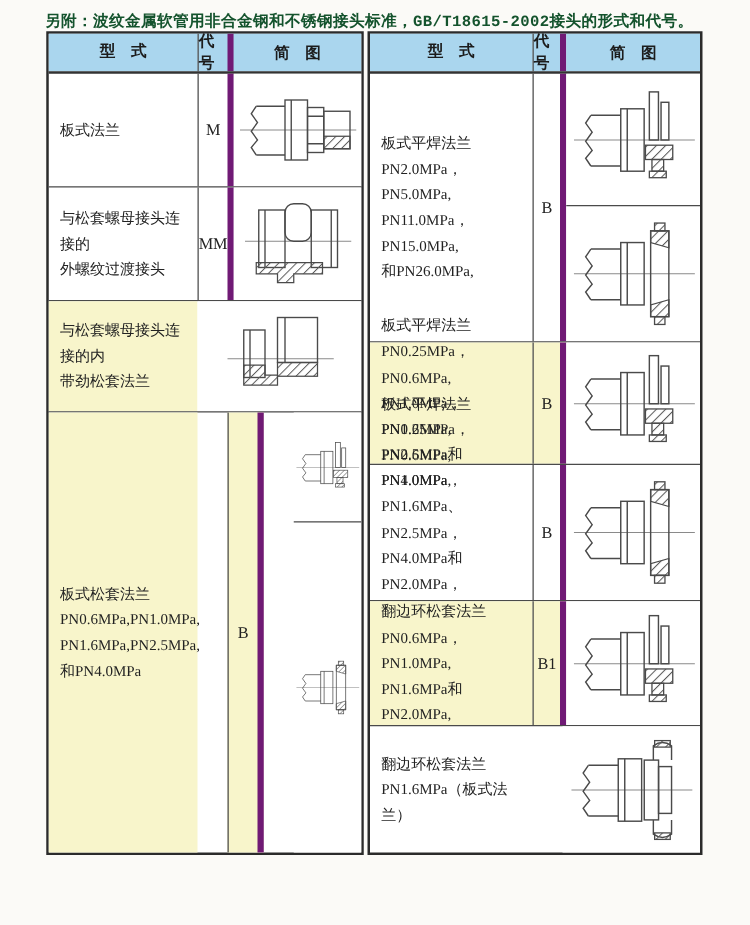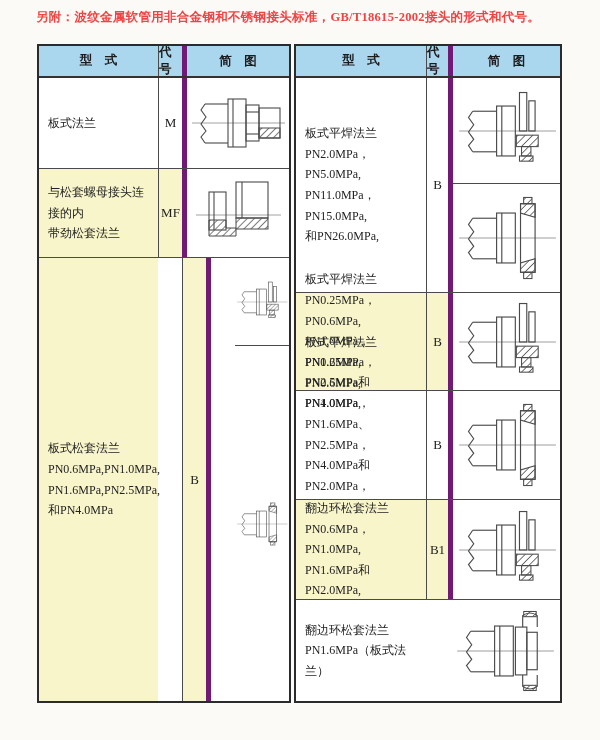--- a/index.html
+++ b/index.html
@@ -5,25 +5,25 @@
   html,body{margin:0;padding:0;}
   body{
     width:600px;height:740px;position:relative;
     background:#fbfaf7;
     font-family:"Liberation Serif", serif;
     color:#222;
     overflow:hidden;
   }
   .doc-title{
     position:absolute;left:36px;top:9px;width:540px;
-    font-family:Liberation Serif, serif;
-    font-weight:bold;font-size:12.5px;color:#ef4444;letter-spacing:.3px;
+    font-family:Liberation Mono, monospace;
+    font-weight:bold;font-size:12.5px;color:#14532d;letter-spacing:.3px;
   }
   .tbl-wrap{
-    position:absolute;left:37px;top:44px;width:525px;height:659px;
+    position:absolute;left:37px;top:25px;width:525px;height:659px;
     display:flex;
   }
   .half{
     border:2px solid #2b2b2b;box-sizing:border-box;
     display:flex;flex-direction:column;background:#fff;
   }
   .half.left{width:254px;margin-right:3px;}
   .half.right{width:268px;}
   .row{display:flex;border-top:1px solid #4a4a4a;min-height:0;}
   .row.hdr{border-top:none;}
@@ -101,25 +101,40 @@
           <rect class="ln" x="58" y="24" width="13" height="36"></rect>
           <line class="ln" x1="58" y1="31" x2="71" y2="31"></line>
           <line class="ln" x1="58" y1="53" x2="71" y2="53"></line>
           <rect class="ln" x="71" y="27" width="21" height="30"></rect>
           <rect class="ha" x="71" y="47" width="21" height="10"></rect>
         </svg>
       </div>
     </div>
 
 
+    <div class="row" style="flex:0 0 90px">
+      <div class="c c-type">与松套螺母接头连接的
+外螺纹过渡接头</div>
+      <div class="c c-code">MM</div>
+      <div class="c c-diag">
+        <svg class="diag" width="100" height="84" viewBox="0 0 100 84">
+          <line class="cl" x1="8" y1="40" x2="93" y2="40"></line>
+          <rect class="ln" x="19" y="15" width="21" height="46"></rect>
+          <line class="ln" x1="24" y1="15" x2="24" y2="61"></line>
+          <rect class="ln" x="61" y="15" width="21" height="46"></rect>
+          <line class="ln" x1="77" y1="15" x2="77" y2="61"></line>
+          <rect class="ln" x="40" y="10" width="21" height="30" rx="7"></rect>
+          <path class="ha" d="M17,57 h53 v9 h-23 v7 h-13 v-7 h-17 z"></path>
+        </svg>
+      </div>
+    </div>
 
     <div class="row" style="flex:0 0 88px">
       <div class="c c-type hl">与松套螺母接头连接的内
 带劲松套法兰</div>
-      <div class="c c-code hl">MF</div>
       <div class="c c-diag">
         <svg class="diag" width="100" height="84" viewBox="0 0 100 84">
           <line class="cl" x1="8" y1="44" x2="93" y2="44"></line>
           <rect class="ln" x="21" y="21" width="17" height="38"></rect>
           <line class="ln" x1="26" y1="21" x2="26" y2="59"></line>
           <rect class="ln" x="48" y="11" width="32" height="36"></rect>
           <line class="ln" x1="54" y1="11" x2="54" y2="47"></line>
           <path class="ha" d="M21,49 h17 v8 h10 v8 h-27 z"></path>
           <rect class="ha" x="48" y="47" width="32" height="11"></rect>
         </svg>

